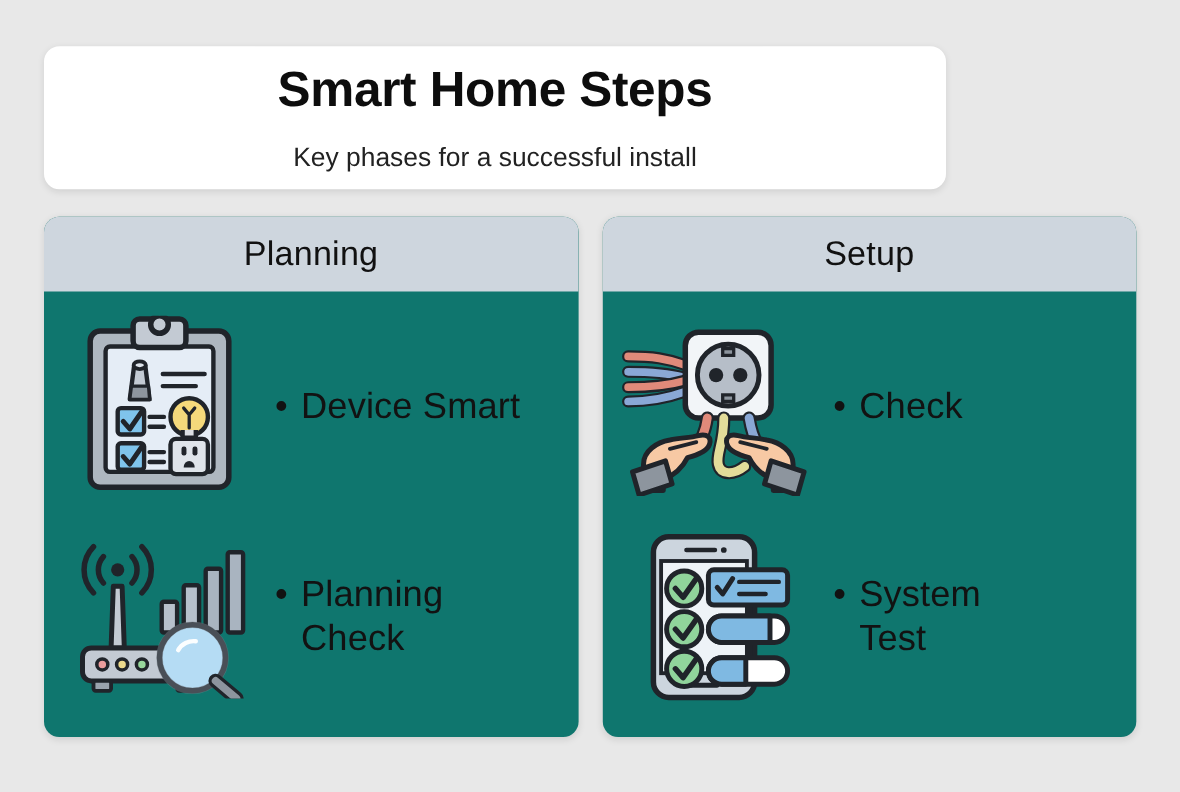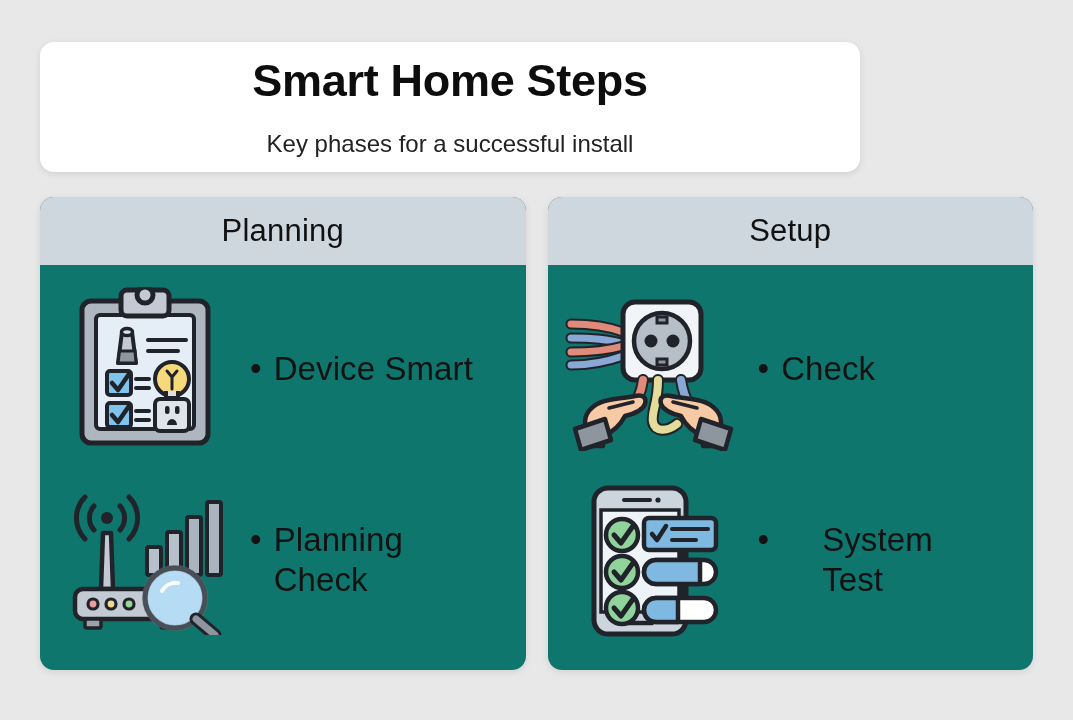--- a/index.html
+++ b/index.html
@@ -297,21 +297,21 @@
 
               <rect x="66" y="80" width="72" height="24" rx="12" fill="#ffffff" stroke="#20242a" stroke-width="4.5"></rect>
               <path d="M78 80 h44 v24 h-44 a12 12 0 0 1 0 -24 z" fill="#7fb9e2" stroke="#20242a" stroke-width="4.5" stroke-linejoin="round"></path>
 
               <rect x="66" y="118" width="72" height="24" rx="12" fill="#ffffff" stroke="#20242a" stroke-width="4.5"></rect>
               <path d="M78 118 h22 v24 h-22 a12 12 0 0 1 0 -24 z" fill="#7fb9e2" stroke="#20242a" stroke-width="4.5" stroke-linejoin="round"></path>
             </svg>
           </div>
           <div class="row-label">
             <span class="bullet">•</span>
-            <span style="max-width:160px;display:inline-block;margin-left:41px;">System Test</span>
+            <span style="max-width:160px;display:inline-block;">System Test</span>
           </div>
         </div>
 
       </div>
     </div>
 
   </div>
 </div>
 
 </body></html>

